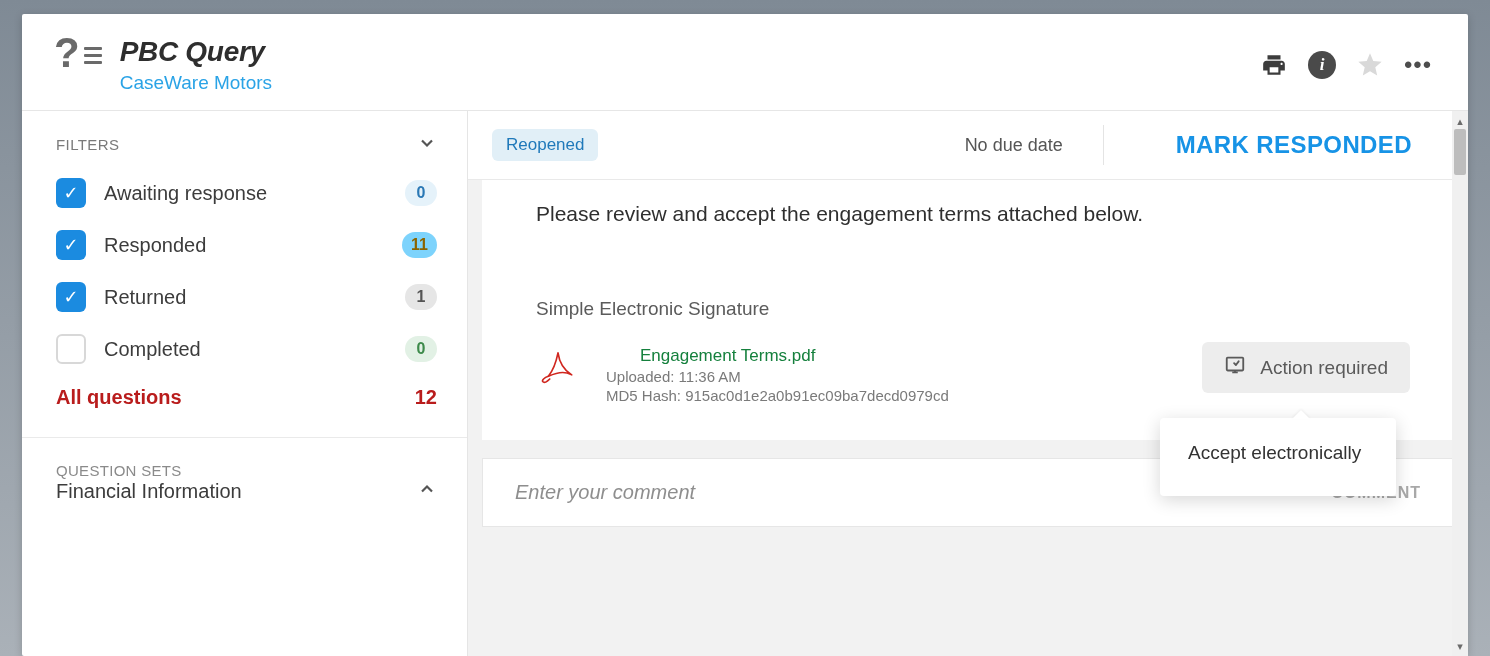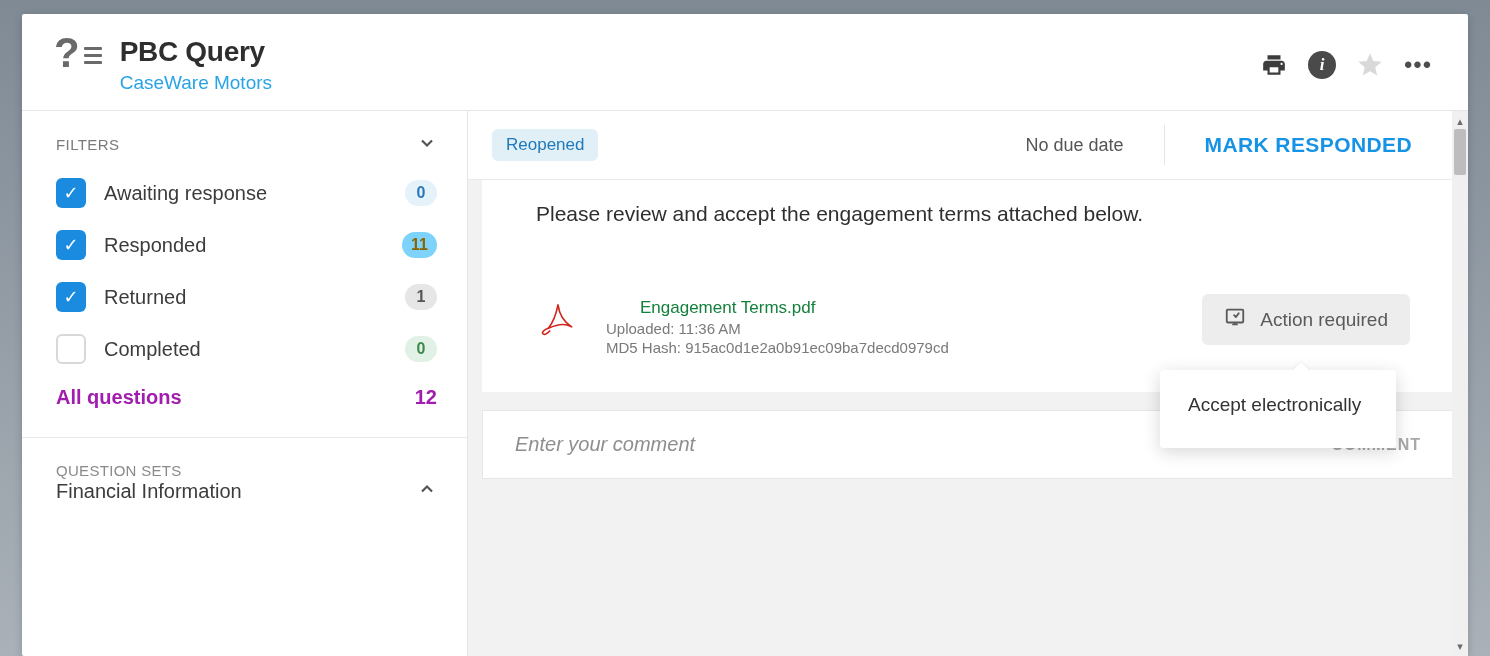--- a/index.html
+++ b/index.html
@@ -28,21 +28,21 @@
     justify-content: space-between;
     padding: 22px 36px 16px 32px;
     border-bottom: 1px solid #e6e6e6;
   }
   .header-left { display: flex; align-items: flex-start; gap: 18px; }
   .app-icon { color: #6c6c6c; display: flex; align-items: center; gap: 4px; }
   .app-icon-q { font-size: 42px; font-weight: 700; line-height: 0.8; color:#6a6a6a; }
   .app-icon-lines { display:flex; flex-direction:column; gap:4px; margin-top:6px;}
   .app-icon-lines span { display:block; width:18px; height:3px; background:#6a6a6a; border-radius:1px;}
   .title-block { display:flex; flex-direction:column; }
-  .page-title { font-size: 28px; font-weight: 700; color:#2e2e2e; letter-spacing:-0.3px;}
+  .page-title { font-size: 28px; font-weight: 700; color:#2e2e2e; letter-spacing:-0.3px;font-style:italic;}
   .breadcrumb { font-size: 19px; color:#2aa3e6; margin-top:4px; }
   .header-actions { display:flex; align-items:center; gap:20px; }
   .hdr-icon { width:28px; height:28px; display:flex; align-items:center; justify-content:center; color:#3c3c3c; cursor:pointer; }
   .hdr-icon.star { color:#d9d9d9; }
   .hdr-icon.info { background:#4a4a4a; color:#fff; border-radius:50%; width:28px; height:28px; font-style:italic; font-family:Georgia,serif; font-weight:700; font-size:17px;}
   .hdr-icon.more { font-size:24px; color:#4d4d4d; letter-spacing:1px;}
   
   .body { display:flex; flex:1; min-height:0; }
   .sidebar {
     width: 446px;
@@ -57,32 +57,32 @@
   .checkbox { width:30px; height:30px; border-radius:6px; display:flex; align-items:center; justify-content:center; cursor:pointer; }
   .checkbox.checked { background:#1b8be0; color:#fff; }
   .checkbox.unchecked { border:2px solid #d8d8d8; background:#fff; }
   .checkmark { font-size:18px; line-height:1; }
   .filter-label { font-size:20px; color:#3c3c3c; }
   .badge { min-width:32px; height:26px; padding:0 9px; border-radius:13px; display:flex; align-items:center; justify-content:center; font-size:16px; font-weight:600; }
   .badge-blue { background:#e5f2fa; color:#2a78b5; }
   .badge-yellow { background:#7dd3fc; color:#8a6400; }
   .badge-gray { background:#e6e6e6; color:#555; }
   .badge-green { background:#e2f1e5; color:#3c8a4a; }
-  .all-q { display:flex; justify-content:space-between; font-size:20px; color:#a21caf; font-weight:600; margin-top:20px; padding-bottom:28px;}
+  .all-q { display:flex; justify-content:space-between; font-size:20px; color:#b91c1c; font-weight:600; margin-top:20px; padding-bottom:28px;}
   .divider { height:1px; background:#eaeaea; margin:0 -30px 24px -34px; }
   .section-label { color:#8a8a8a; font-size:15px; letter-spacing:0.3px; }
   .qset-item { display:flex; justify-content:space-between; align-items:center; font-size:20px; color:#3c3c3c; cursor:pointer; margin-bottom:18px;}
   
   .main { flex:1; position:relative; display:flex; flex-direction:column; }
   .toolbar { display:flex; align-items:center; justify-content:space-between; padding:14px 56px 14px 24px; border-bottom:1px solid #e9e9e9; }
   .status-pill { background:#e1eff7; color:#1f79ba; font-size:17px; padding:6px 14px; border-radius:6px; font-weight:500;}
   .toolbar-right { display:flex; align-items:center; gap:40px; }
   .due-date { color:#555; font-size:18px; }
   .vdiv { width:1px; height:40px; background:#e4e4e4; }
-  .mark-responded { color:#1793e6; font-weight:700; font-size:21px; letter-spacing:0.4px; cursor:pointer; }
+  .mark-responded { color:#1793e6; font-weight:700; font-size:24px; letter-spacing:0.4px; cursor:pointer;margin-left:32px; }
   .content-scroll { flex:1; overflow:auto; background:#f2f2f2; padding:0 0 0 0; position:relative;}
   .card { background:#fff; margin:0 14px 18px 14px; padding:22px 44px 36px 54px; position:relative;}
   .instruction { font-size:21px; color:#2f2f2f; margin-bottom:72px; }
   .section-title { font-size:19px; color:#5b5b5b; margin-bottom:26px; }
   .attachment { display:flex; align-items:flex-start; gap:26px; position:relative; }
   .pdf-icon { color:#d0261e; }
   .file-meta { display:flex; flex-direction:column; }
   .file-name { font-size:17px; color:#15803d; font-weight:500;margin-left:34px; }
   .file-sub { font-size:15px; color:#7a7a7a; margin-top:2px;}
   .action-required {
@@ -225,20 +225,21 @@
         <div class="toolbar-right">
           <span class="due-date">No due date</span>
           <span class="vdiv"></span>
           <span class="mark-responded">MARK RESPONDED</span>
         </div>
       </div>
 
       <div class="content-scroll">
         <div class="card">
           <div class="instruction">Please review and accept the engagement terms attached below.</div>
+          <div class="section-title">Simple Electronic Signature</div>
           <div class="attachment">
             <span class="pdf-icon">
               <svg width="44" height="44" viewBox="0 0 64 64" fill="none" stroke="currentColor" stroke-width="2.4" stroke-linecap="round" stroke-linejoin="round">
                 <path d="M32 10c-2 10-6 24-14 34 18-8 26-6 34-2-10-6-18-18-20-32z"></path>
                 <path d="M20 48c-4 4-8 6-10 4s2-6 8-8"></path>
               </svg>
             </span>
             <div class="file-meta">
               <span class="file-name">Engagement Terms.pdf</span>
               <span class="file-sub">Uploaded: 11:36 AM</span>

